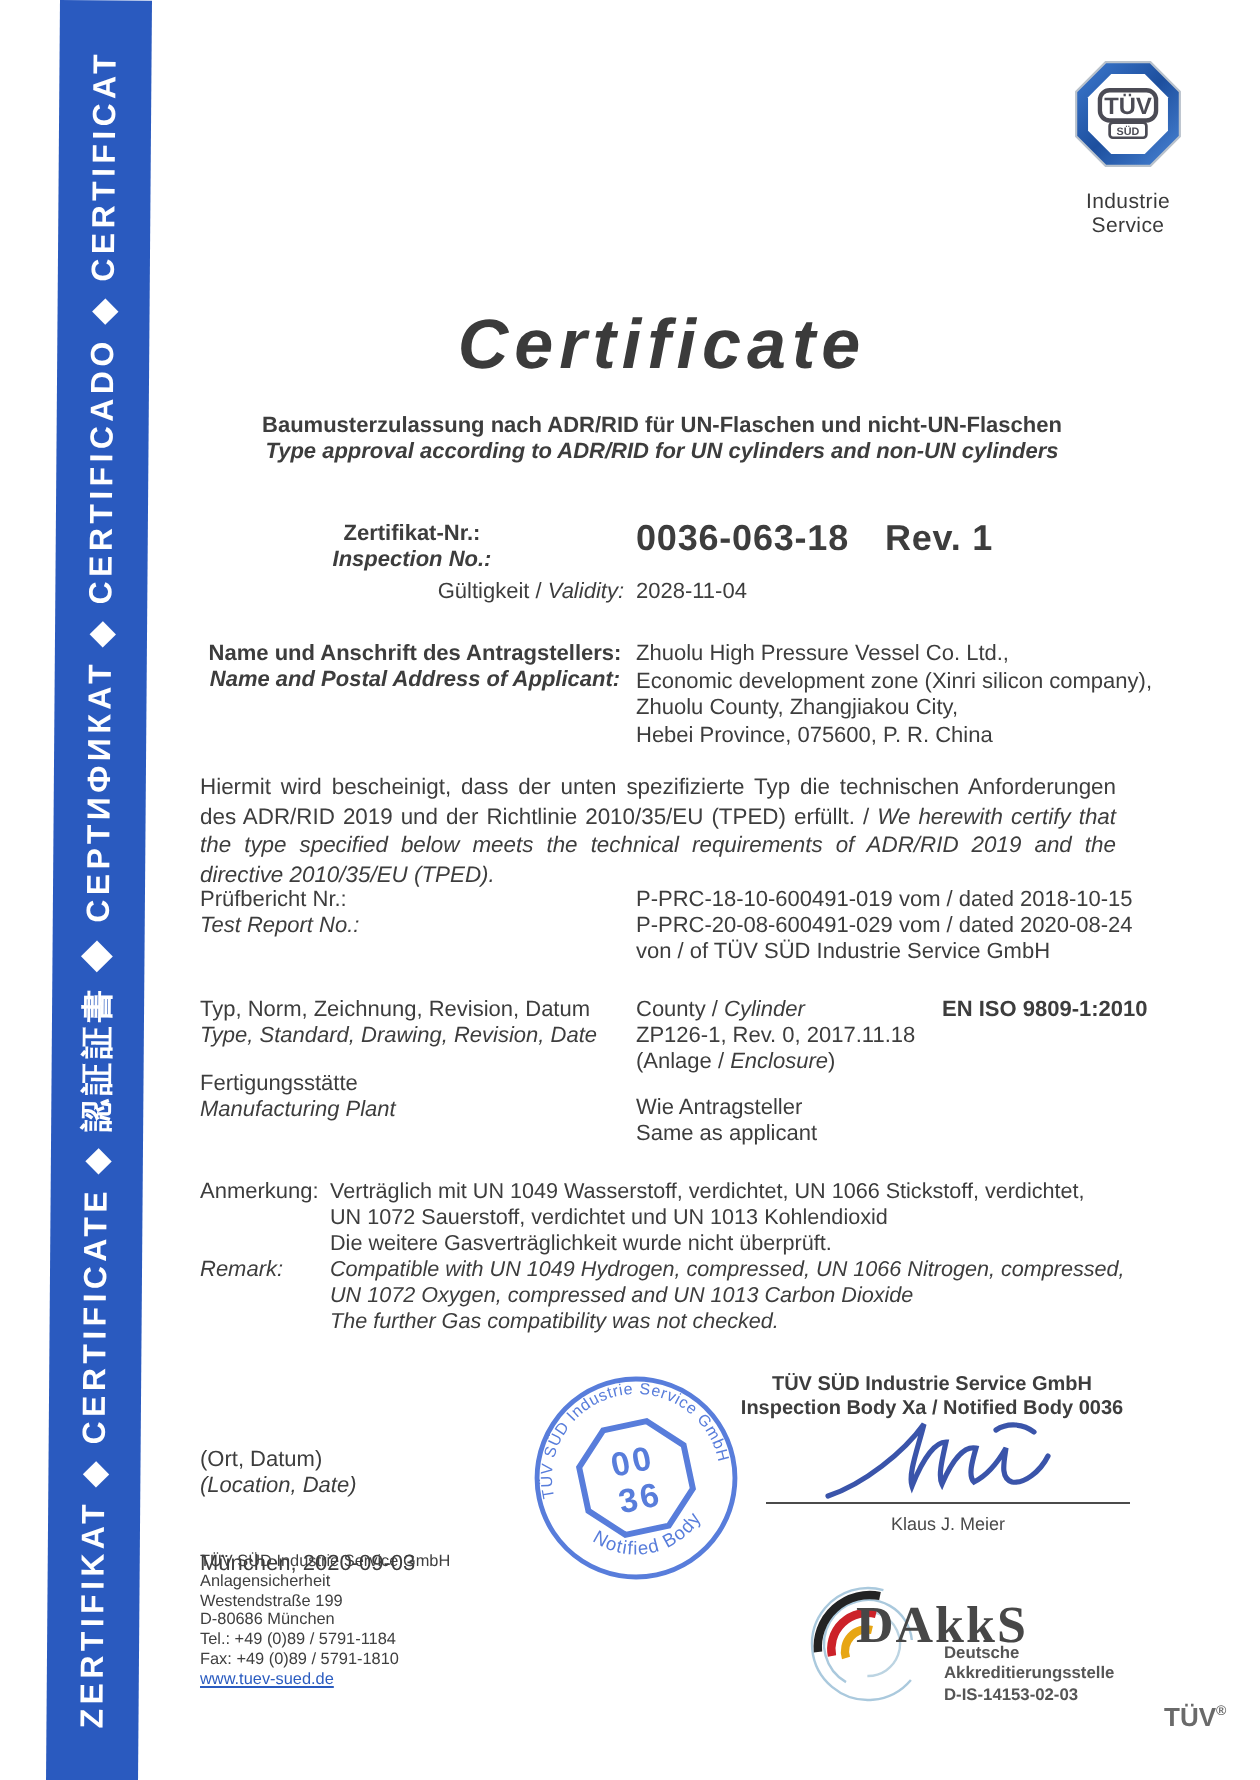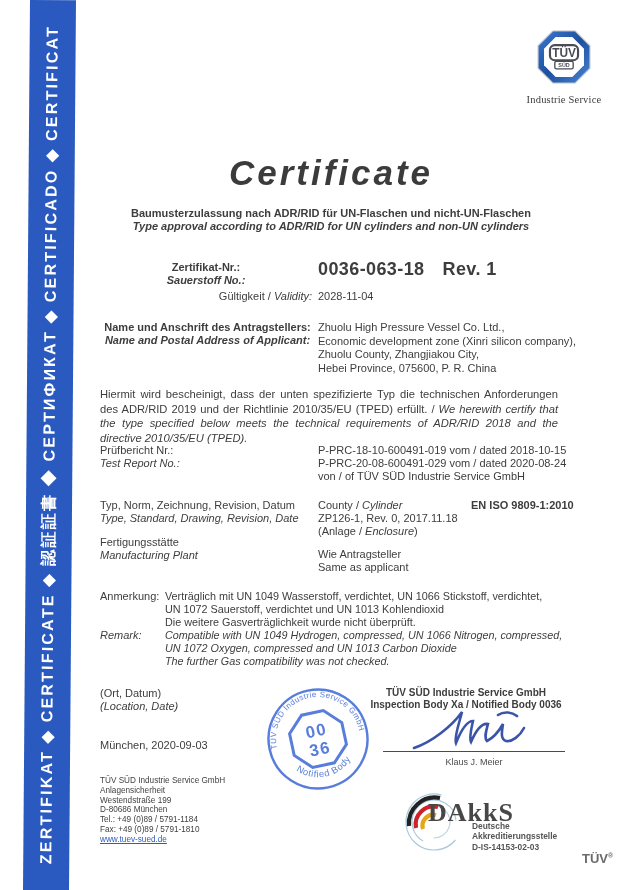--- a/index.html
+++ b/index.html
@@ -15,42 +15,42 @@
   
   .sideband{position:absolute;left:30px;top:0;width:46px;height:890px;
             background:#2a5abf;transform-origin:0 0;transform:rotate(0.45deg);overflow:hidden;}
   .sideband-text{position:absolute;left:0;top:890px;width:890px;height:46px;
             transform-origin:0 0;transform:rotate(-90deg);
             display:flex;align-items:center;box-sizing:border-box;padding-left:26px;
             color:#fff;font-weight:bold;font-size:16px;letter-spacing:2.2px;white-space:nowrap;}
 
   
   .logo{position:absolute;left:524px;top:30px;width:80px;text-align:center;}
-  .logo-caption{margin-top:6px;font-size:10.5px;color:#3a3a3a;letter-spacing:0.2px;font-family:Liberation Serif, serif;}
+  .logo-caption{margin-top:6px;font-size:10.5px;color:#3a3a3a;letter-spacing:0.2px;}
 
   
   .title-de{left:100px;top:110px;width:462px;text-align:center;
             font-size:38px;font-weight:bold;letter-spacing:7px;color:#3b3b3b;}
   .title-en{left:100px;top:153px;width:462px;text-align:center;
             font-size:35px;font-weight:bold;font-style:italic;letter-spacing:3px;color:#3b3b3b;}
   .subtitle{left:100px;width:462px;text-align:center;font-size:11px;font-weight:bold;}
 
   
   .lblcol{left:100px;width:212px;text-align:right;}
   .lblcol-l{left:100px;width:212px;text-align:left;}
   .valcol{left:318px;width:245px;}
   .certnum{left:318px;top:259px;font-size:18px;font-weight:bold;letter-spacing:0.4px;}
   .certnum .rev{margin-left:18px;}
 
   .statement{left:100px;top:387px;width:458px;font-size:11.2px;line-height:14.6px;text-align:justify;}
 
   .remark-lbl{left:100px;width:62px;font-size:11px;line-height:13.1px;}
   .remark-txt{left:165px;width:400px;font-size:10.8px;line-height:13.1px;}
 
-  .sign-left{left:100px;font-size:11px;line-height:13px;}
+  .sign-left{left:100px;font-size:11px;line-height:13px;margin-top:37px;}
   .insp{left:366px;top:687px;width:200px;text-align:center;font-size:10px;line-height:12px;font-weight:bold;}
   .sig-line{left:383px;top:751px;width:182px;border-top:1px solid #4b4b4b;height:0;}
   .signer{left:404px;top:757px;width:140px;text-align:center;font-size:9px;color:#4a4a4a;}
 
   .footer-addr{left:100px;top:776px;font-size:8.2px;line-height:9.8px;color:#3f3f3f;}
   .footer-addr a{color:#2b5cc0;}
 
   .dakks{left:400px;top:792px;width:180px;height:72px;}
   .dakks-word{position:absolute;left:28px;top:6px;font-family:"Liberation Serif",serif;
               font-weight:bold;font-size:26px;color:#474747;letter-spacing:1px;}
@@ -86,39 +86,39 @@
     </svg>
     <div class="logo-caption">Industrie Service</div>
   </div>
 
   <div class="abs title-en">Certificate</div>
   <div class="abs subtitle" style="top:207px;">Baumusterzulassung nach ADR/RID für UN-Flaschen und nicht-UN-Flaschen</div>
   <div class="abs subtitle it" style="top:220px;">Type approval according to ADR/RID for UN cylinders and non-UN cylinders</div>
 
   <div class="abs lblcol sm" style="top:261px;">
     <div class="b">Zertifikat-Nr.:</div>
-    <div class="b it">Sauerstoff No.:</div>
+    <div class="b it">Inspection No.:</div>
   </div>
   <div class="abs certnum nowrap"><span>0036-063-18</span><span class="rev">Rev. 1</span></div>
 
   <div class="abs lblcol sm nowrap" style="top:290px;"><span>Gültigkeit /</span> <span class="it">Validity:</span></div>
   <div class="abs valcol sm" style="top:290px;">2028-11-04</div>
 
   <div class="abs lblcol-l sm" style="top:321px;width:215px;">
     <div class="b nowrap">Name und Anschrift des Antragstellers:</div>
     <div class="b it nowrap">Name and Postal Address of Applicant:</div>
   </div>
   <div class="abs valcol sm" style="top:321px;line-height:13.5px;">
     <div class="nowrap">Zhuolu High Pressure Vessel Co. Ltd.,</div>
     <div class="nowrap">Economic development zone (Xinri silicon company),</div>
     <div class="nowrap">Zhuolu County, Zhangjiakou City,</div>
     <div class="nowrap">Hebei Province, 075600, P. R. China</div>
   </div>
 
-  <div class="abs statement"><span>Hiermit wird bescheinigt, dass der unten spezifizierte Typ die technischen Anforderungen des ADR/RID 2019 und der Richtlinie 2010/35/EU (TPED) erfüllt. / </span><span class="it">We herewith certify that the type specified below meets the technical requirements of ADR/RID 2018 and the directive 2010/35/EU (TPED).</span></div>
+  <div class="abs statement"><span>Hiermit wird bescheinigt, dass der unten spezifizierte Typ die technischen Anforderungen des ADR/RID 2019 und der Richtlinie 2010/35/EU (TPED) erfüllt. / </span><span class="it">We herewith certify that the type specified below meets the technical requirements of ADR/RID 2019 and the directive 2010/35/EU (TPED).</span></div>
 
   <div class="abs lblcol-l sm" style="top:444px;">
     <div>Prüfbericht Nr.:</div>
     <div class="it">Test Report No.:</div>
   </div>
   <div class="abs valcol sm" style="top:444px;">
     <div class="nowrap">P-PRC-18-10-600491-019 vom / dated 2018-10-15</div>
     <div class="nowrap">P-PRC-20-08-600491-029 vom / dated 2020-08-24</div>
     <div class="nowrap">von / of TÜV SÜD Industrie Service GmbH</div>
   </div>

